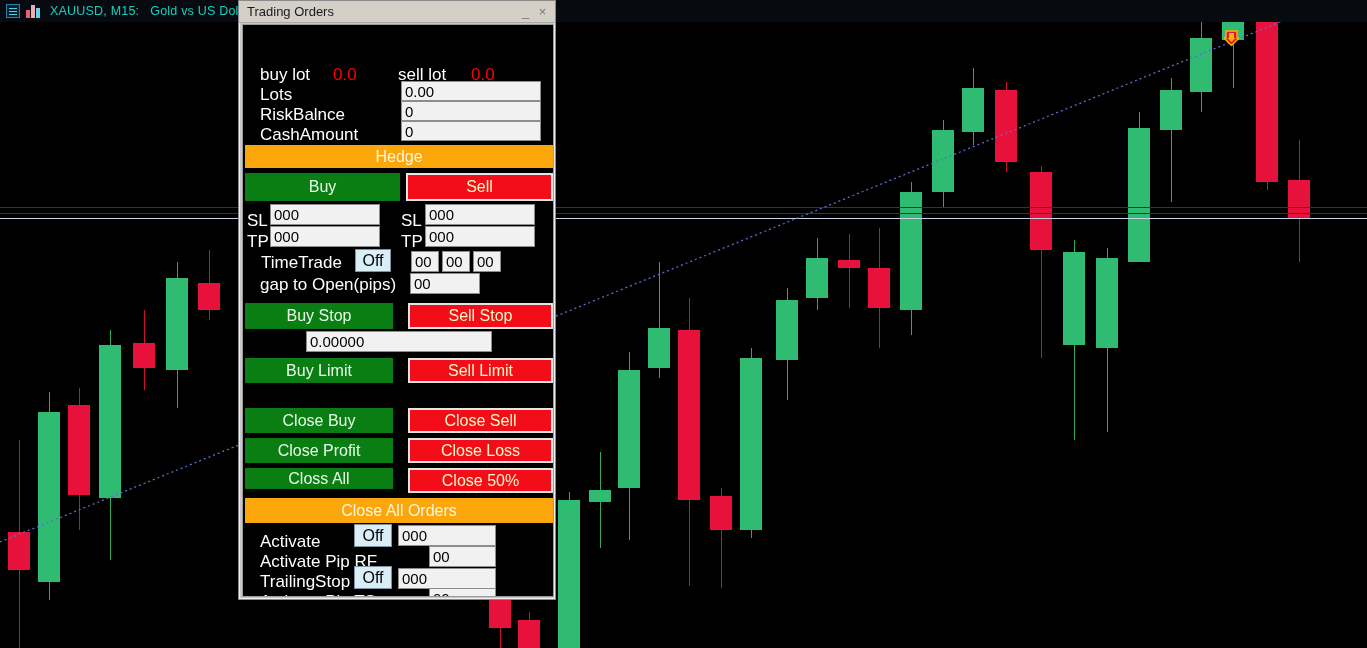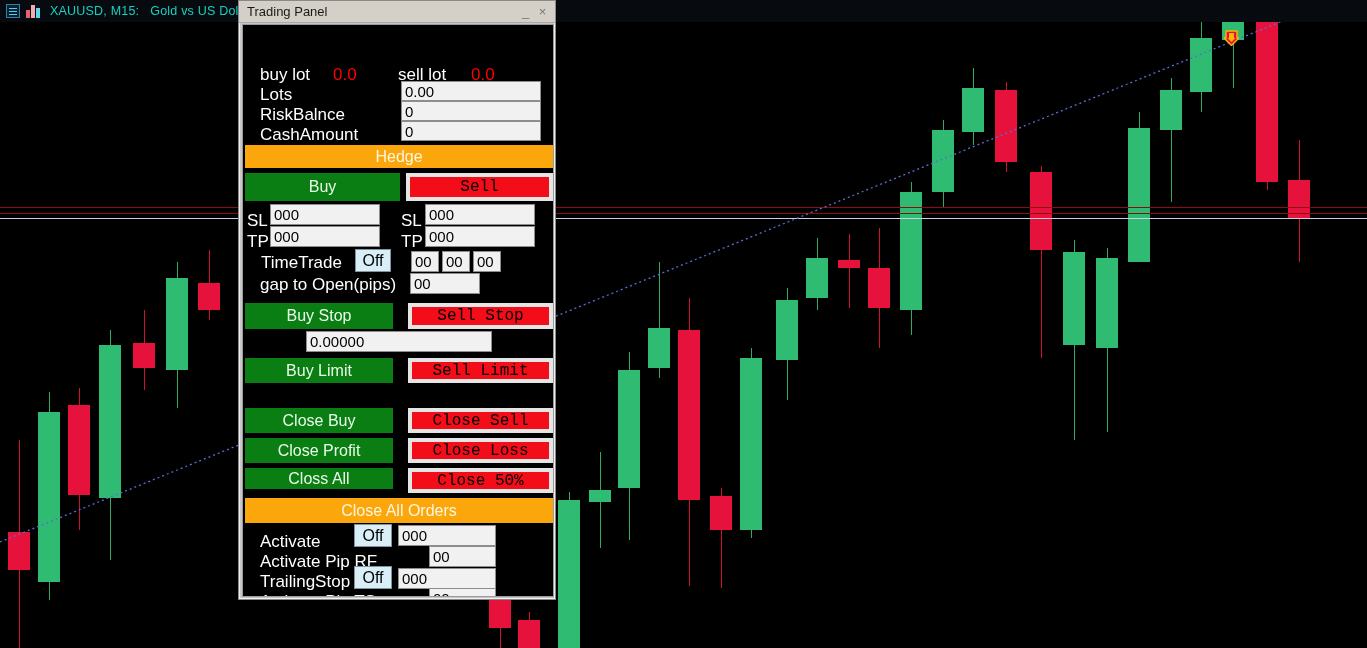--- a/index.html
+++ b/index.html
@@ -91,21 +91,21 @@
     position: absolute; background: #daeef7; border: 1px solid #7e95a0;
     color: #000; font-size: 16px; padding: 0 3px;
     display: flex; align-items: center; justify-content: center; line-height: 1;
   }
 
   .bar-btn {
     position: absolute; display: flex; align-items: center; justify-content: center;
     font-size: 16px; line-height: 1; cursor: default;
   }
   .btn-green { background: #0a7d13; color: #eafce9; border: 1px solid #0a7d13; }
-  .btn-red   { background: #f20d19; color: #000000; border: 4px solid #e5e5e5; font-family: Liberation Mono, monospace; }
+  .btn-red   { background: #f20d19; color: #fef9c3; border: 2px solid #e5e5e5; }
   .btn-orange{ background: #fba70b; color: #fff6e2; border: 1px solid #fba70b; }
 
   .abs { position: absolute; }
 </style>
 </head>
 <body>
 
 <div id="root">
 
   <div id="chart">
@@ -275,21 +275,21 @@
     <span id="symbol-label">
       <span>XAUUSD, M15:</span>
       &nbsp;
       <span id="symbol-desc">Gold vs US Dollar</span>
     </span>
   </div>
 
   <div id="trading-panel">
 
     <div id="panel-titlebar">
-      <span id="panel-title">Trading Panel</span>
+      <span id="panel-title">Trading Orders</span>
       <span class="win-btn">_</span>
       <span class="win-btn">×</span>
     </div>
 
     <div id="panel-body">
 
       <span class="lbl abs" style="left:17px; top:40px;">buy lot</span>
       <span class="lbl lbl-red abs" style="left:90px; top:40px;">0.0</span>
       <span class="lbl abs" style="left:155px; top:40px;">sell lot</span>
       <span class="lbl lbl-red abs" style="left:228px; top:40px;">0.0</span>

